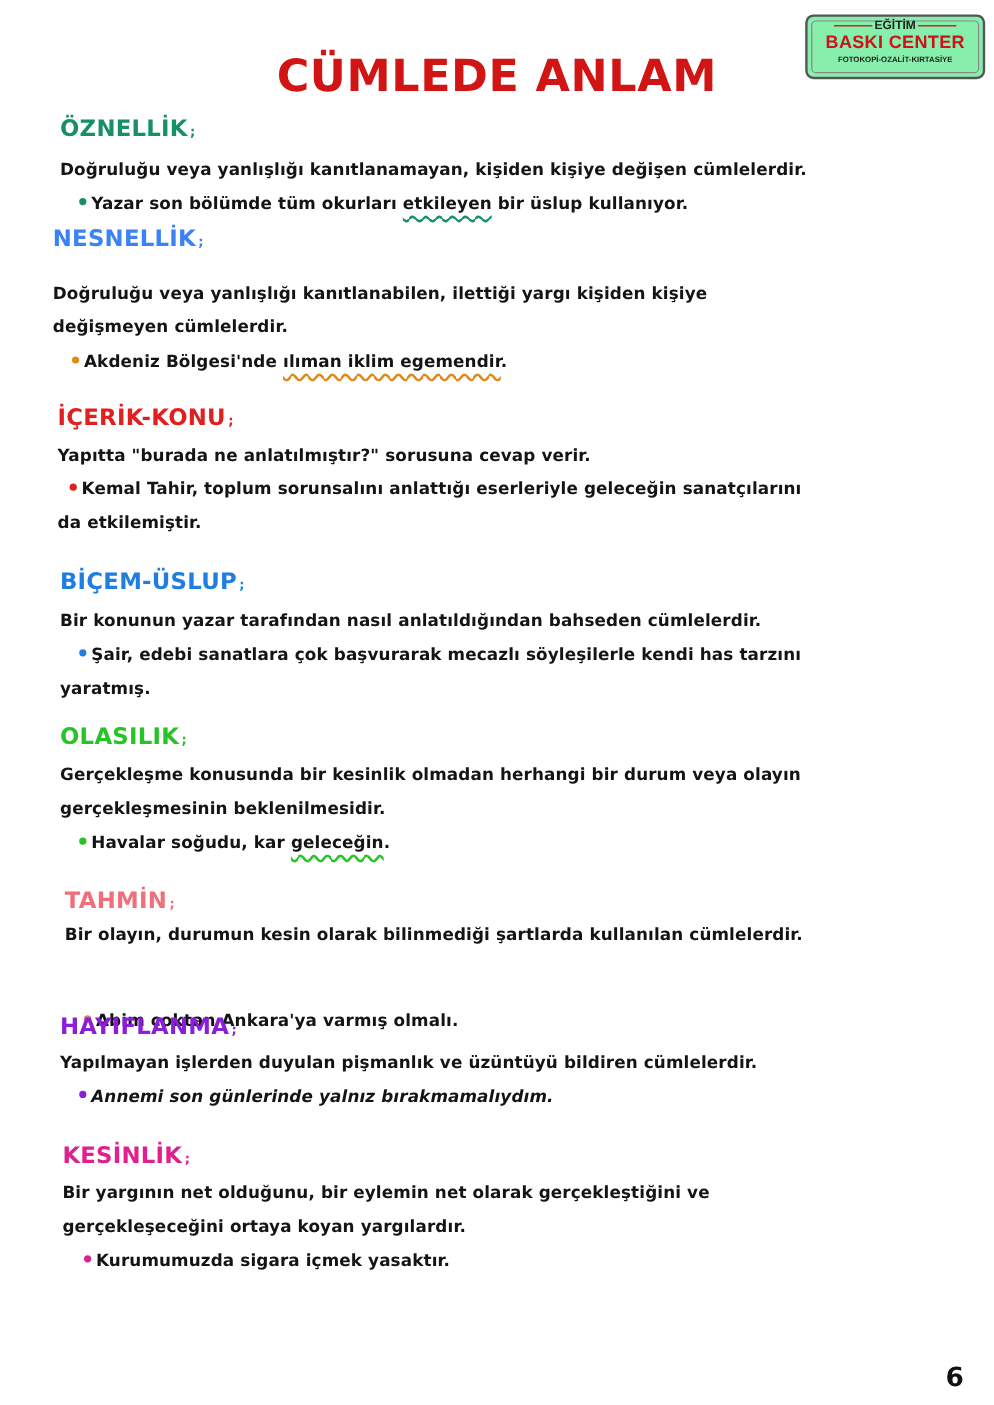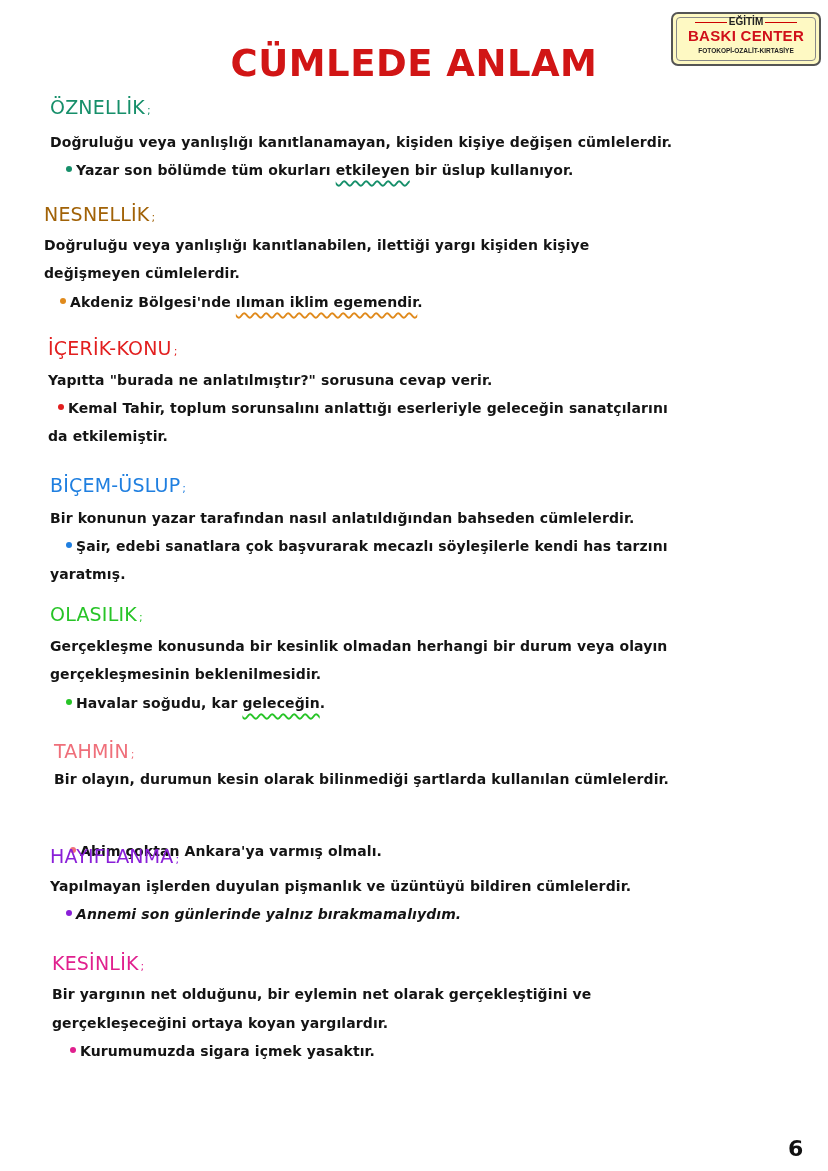--- a/index.html
+++ b/index.html
@@ -1,24 +1,24 @@
 <!DOCTYPE html>
 <html><head>
   <meta charset="utf-8">
   <style>
     html, body { margin: 0; padding: 0; background: #ffffff; }
     body { width: 828px; height: 1171px; position: relative; overflow: hidden; font-family: "DejaVu Sans", sans-serif; color: #111; }
-    .logo { position: absolute; left: 671px; top: 12px; width: 150px; height: 54px; border: 2px solid #555; border-radius: 7px; box-sizing: border-box; background: #fef9c3; text-align: center; }
+    .logo { position: absolute; left: 671px; top: 12px; width: 150px; height: 54px; border: 2px solid #555; border-radius: 7px; box-sizing: border-box; background: #86efac; text-align: center; }
     .logo-inner { position: absolute; left: 3px; top: 3px; right: 3px; bottom: 3px; border: 1px solid #888; border-radius: 4px; }
     .logo-top { position: absolute; top: 2px; left: 0; right: 0; font-size: 10px; font-weight: bold; color: #222; font-family: "Liberation Sans", sans-serif; }
     .logo-top::before, .logo-top::after { content: ""; display: inline-block; width: 32px; height: 1px; background: #c00; vertical-align: middle; margin: 0 2px; }
     .logo-mid { position: absolute; top: 13px; left: 0; right: 0; font-size: 15px; font-weight: bold; color: #d0101a; font-family: "Liberation Sans", sans-serif; letter-spacing: 0.3px; }
     .logo-bot { position: absolute; top: 33px; left: 0; right: 0; font-size: 6.5px; font-weight: bold; color: #222; font-family: "Liberation Sans", sans-serif; }
     .title { position: absolute; left: 0; width: 828px; top: 42px; text-align: center; font-size: 37px; font-weight: bold; color: #d11515; letter-spacing: 0.5px; font-family: "DejaVu Sans", sans-serif; }
-    .heading { position: absolute; font-size: 19px; font-weight: normal; letter-spacing: 0.2px; }
+    .heading { position: absolute; font-size: 19px; font-weight: bold; letter-spacing: 0.2px; }
     .heading .semi { font-size: 11px; margin-left: 2px; }
     .line { position: absolute; font-size: 14px; font-weight: bold; color: #141414; white-space: nowrap; letter-spacing: 0.1px; }
     .bullet { display: inline-block; width: 6px; height: 6px; border-radius: 50%; margin-right: 4px; vertical-align: middle; position: relative; top: -2px; }
     .wavy { text-decoration-line: underline; text-decoration-style: wavy; text-decoration-thickness: 2px; text-underline-offset: 5px; }
     .page-num { position: absolute; left: 788px; top: 1136px; font-size: 22px; font-weight: bold; color: #111; }
   </style>
 </head>
 <body>
 
 <div class="logo">
@@ -31,21 +31,21 @@
 <div class="title">CÜMLEDE ANLAM</div>
 
 <div class="heading" style="left:50px; top:96px; color:#168f6a;">
   <span>ÖZNELLİK</span><span class="semi">;</span>
 </div>
 <div class="line" style="left:50px; top:134px;">Doğruluğu veya yanlışlığı kanıtlanamayan, kişiden kişiye değişen cümlelerdir.</div>
 <div class="line" style="left:66px; top:162px;">
   <span class="bullet" style="background:#168f6a;"></span><span>Yazar son bölümde tüm okurları </span><span class="wavy" style="text-decoration-color:#168f6a;">etkileyen</span><span> bir üslup kullanıyor.</span>
 </div>
 
-<div class="heading" style="left:44px; top:203px; color:#a16207;">
+<div class="heading" style="left:44px; top:188px; color:#3b82f6;">
   <span>NESNELLİK</span><span class="semi">;</span>
 </div>
 <div class="line" style="left:44px; top:237px;">Doğruluğu veya yanlışlığı kanıtlanabilen, ilettiği yargı kişiden kişiye</div>
 <div class="line" style="left:44px; top:265px;">değişmeyen cümlelerdir.</div>
 <div class="line" style="left:60px; top:294px;">
   <span class="bullet" style="background:#e08a1c;"></span><span>Akdeniz Bölgesi'nde </span><span class="wavy" style="text-decoration-color:#e08a1c;">ılıman iklim egemendir</span><span>.</span>
 </div>
 
 <div class="heading" style="left:48px; top:337px; color:#e21f1f;">
   <span>İÇERİK-KONU</span><span class="semi">;</span>

